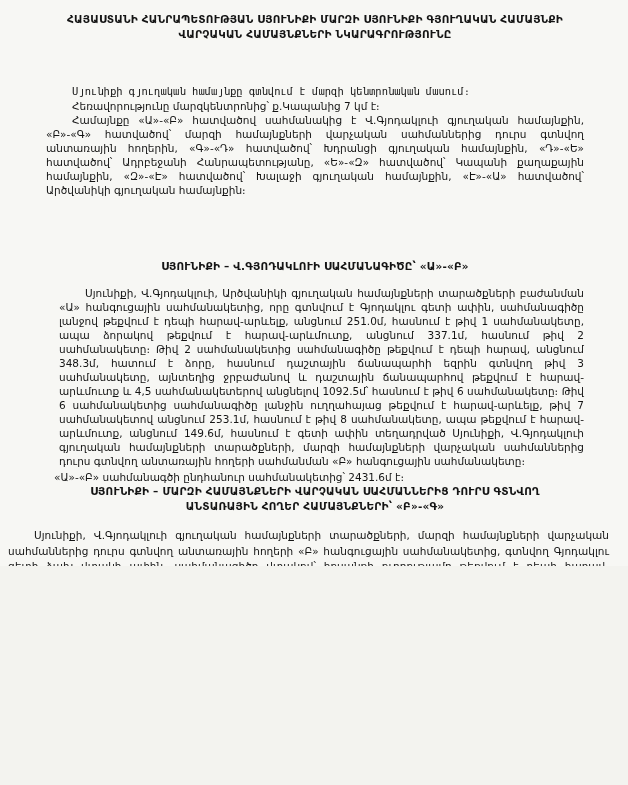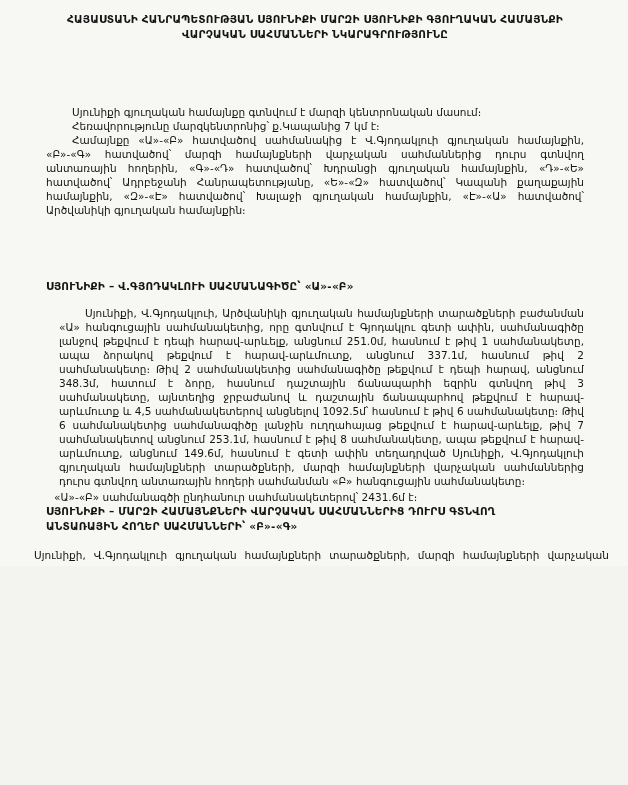--- a/index.html
+++ b/index.html
@@ -30,61 +30,61 @@
     font-size: 10.5px;
     line-height: 14.5px;
     letter-spacing: 0.2px;
   }
   p { margin: 0; }
   .body-par {
     text-align: justify;
   }
   .indent { text-indent: 26px; }
   .heading {
-    text-align: left;
+    text-align: center;
     font-weight: bold;
     letter-spacing: 0.2px;
     line-height: 15px;
   }
-  .sp-after-title   { margin-top: 64px; }
+  .sp-after-title   { margin-top: 44px; font-family: Liberation Mono, monospace; }
   .sp-before-h1     { margin-top: 62px; }
   .sp-after-h1      { margin-top: 12px; margin-left: 13px; }
   .total-line       { text-indent: 8px; margin-top: 2px; }
   .sp-before-h2     { margin-top: 0; }
   .sp-before-body2  { margin-top: 14px; }
   .wide {
     
     margin-left: 0;
     margin-right: 11px;
     line-height: 15.5px;
   }
 </style>
 </head>
 <body>
 
 <div class="page">
 
   <div class="inner">
 
     <div class="title-line">ՀԱՅԱՍՏԱՆԻ ՀԱՆՐԱՊԵՏՈՒԹՅԱՆ ՍՅՈՒՆԻՔԻ ՄԱՐԶԻ ՍՅՈՒՆԻՔԻ ԳՅՈՒՂԱԿԱՆ ՀԱՄԱՅՆՔԻ</div>
-    <div class="title-line">ՎԱՐՉԱԿԱՆ ՍԱՀՄԱՆՆԵՐԻ ՆԿԱՐԱԳՐՈՒԹՅՈՒՆԸ</div>
+    <div class="title-line">ՎԱՐՉԱԿԱՆ ՀԱՄԱՅՆՔՆԵՐԻ ՆԿԱՐԱԳՐՈՒԹՅՈՒՆԸ</div>
 
     <p class="body-par indent sp-after-title">Սյունիքի գյուղական համայնքը գտնվում է մարզի կենտրոնական մասում։</p>
 
     <p class="body-par indent">Հեռավորությունը մարզկենտրոնից՝ ք.Կապանից 7 կմ է։</p>
 
     <p class="body-par indent">Համայնքը «Ա»-«Բ» հատվածով սահմանակից է Վ.Գյոդակլուի գյուղական համայնքին, «Բ»-«Գ» հատվածով՝ մարզի համայնքների վարչական սահմաններից դուրս գտնվող անտառային հողերին, «Գ»-«Դ» հատվածով՝ Խդրանցի գյուղական համայնքին, «Դ»-«Ե» հատվածով՝ Ադրբեջանի Հանրապետությանը, «Ե»-«Զ» հատվածով՝ Կապանի քաղաքային համայնքին, «Զ»-«Է» հատվածով՝ Խալաջի գյուղական համայնքին, «Է»-«Ա» հատվածով՝ Արծվանիկի գյուղական համայնքին։</p>
 
     <p class="heading sp-before-h1">ՍՅՈՒՆԻՔԻ – Վ.ԳՅՈԴԱԿԼՈՒԻ ՍԱՀՄԱՆԱԳԻԾԸ՝ «Ա»-«Բ»</p>
 
     <p class="body-par indent sp-after-h1">Սյունիքի, Վ.Գյոդակլուի, Արծվանիկի գյուղական համայնքների տարածքների բաժանման «Ա» հանգուցային սահմանակետից, որը գտնվում է Գյոդակլու գետի ափին, սահմանագիծը լանջով թեքվում է դեպի հարավ-արևելք, անցնում 251.0մ, հասնում է թիվ 1 սահմանակետը, ապա ձորակով թեքվում է հարավ-արևմուտք, անցնում 337.1մ, հասնում թիվ 2 սահմանակետը։ Թիվ 2 սահմանակետից սահմանագիծը թեքվում է դեպի հարավ, անցնում 348.3մ, հատում է ձորը, հասնում դաշտային ճանապարհի եզրին գտնվող թիվ 3 սահմանակետը, այնտեղից ջրբաժանով և դաշտային ճանապարհով թեքվում է հարավ-արևմուտք և 4,5 սահմանակետերով անցնելով 1092.5մ՝ հասնում է թիվ 6 սահմանակետը։ Թիվ 6 սահմանակետից սահմանագիծը լանջին ուղղահայաց թեքվում է հարավ-արևելք, թիվ 7 սահմանակետով անցնում 253.1մ, հասնում է թիվ 8 սահմանակետը, ապա թեքվում է հարավ-արևմուտք, անցնում 149.6մ, հասնում է գետի ափին տեղադրված Սյունիքի, Վ.Գյոդակլուի գյուղական համայնքների տարածքների, մարզի համայնքների վարչական սահմաններից դուրս գտնվող անտառային հողերի սահմանման «Բ» հանգուցային սահմանակետը։</p>
 
-    <p class="body-par total-line">«Ա»-«Բ» սահմանագծի ընդհանուր սահմանակետերով՝ 2431.6մ է։</p>
+    <p class="body-par total-line">«Ա»-«Բ» սահմանագծի ընդհանուր սահմանակետից՝ 2431.6մ է։</p>
 
     <p class="heading sp-before-h2">ՍՅՈՒՆԻՔԻ – ՄԱՐԶԻ ՀԱՄԱՅՆՔՆԵՐԻ ՎԱՐՉԱԿԱՆ ՍԱՀՄԱՆՆԵՐԻՑ ԴՈՒՐՍ ԳՏՆՎՈՂ</p>
 
-    <p class="heading">ԱՆՏԱՌԱՅԻՆ ՀՈՂԵՐ ՍԱՀՄԱՆՆԵՐԻ՝ «Բ»-«Գ»</p>
+    <p class="heading">ԱՆՏԱՌԱՅԻՆ ՀՈՂԵՐ ՀԱՄԱՅՆՔՆԵՐԻ՝ «Բ»-«Գ»</p>
 
   </div>
 
   <p class="body-par indent wide sp-before-body2">Սյունիքի, Վ.Գյոդակլուի գյուղական համայնքների տարածքների, մարզի համայնքների վարչական սահմաններից դուրս գտնվող անտառային հողերի «Բ» հանգուցային սահմանակետից, գտնվող Գյոդակլու գետի ձախ վտակի ափին, սահմանագիծը վտակով՝ հոսանքի ուղղությամբ թեքվում է դեպի հարավ-արևմուտք, թիվ 1-3 սահմանակետերով անցնում 1326.3մ, հասնում է 4 սահմանակետը, ապա թեքվում է հարավ-արևելք, լանջին զուգահեռ անցնում 174.6մ, հասնում է 5 սահմանակետը, այնուհետև թեքվում է հյուսիս-արևելք, անցնում 206.5մ, հասնում թիվ 6 սահմանակետը։ Թիվ 6 սահմանակետից սահմանագիծը թեքվում է հյուսիս, անցնում 207.3մ, հասնում է թիվ 7 սահմանակետը, այնտեղից լանջով թեքվում է հյուսիս-արևելք, անտառի եզրով, թիվ 8-10 սահմանակետերով անցնում 1480.6մ, հատում դաշտային ճանապարհը, հասնում է քարակարկառի թիվ 11 սահմանակետը, որտեղից ջրբաժանով հարավ-արևելք և հարավ թեքվելով՝ հասնում է ձորակի լանջով, թիվ 11-14 սահմանակետերով անցնելով 1462.2մ՝ հասնում է թիվ 15 սահմանակետը։ Թիվ 15 սահմանակետից սահմանագիծը թեքվում է հյուսիս-արևելք, հատում ձորակները, դաշտային ճանապարհը և անտառեզրով թիվ 16-19 սահմանակետերով անցնելով 1548.2մ՝ հասնում է «Գ» սահմանակետը, այնուհետև թեքվում է արևելք, անցնում</p>
 
 </div>
 
 </body></html>

